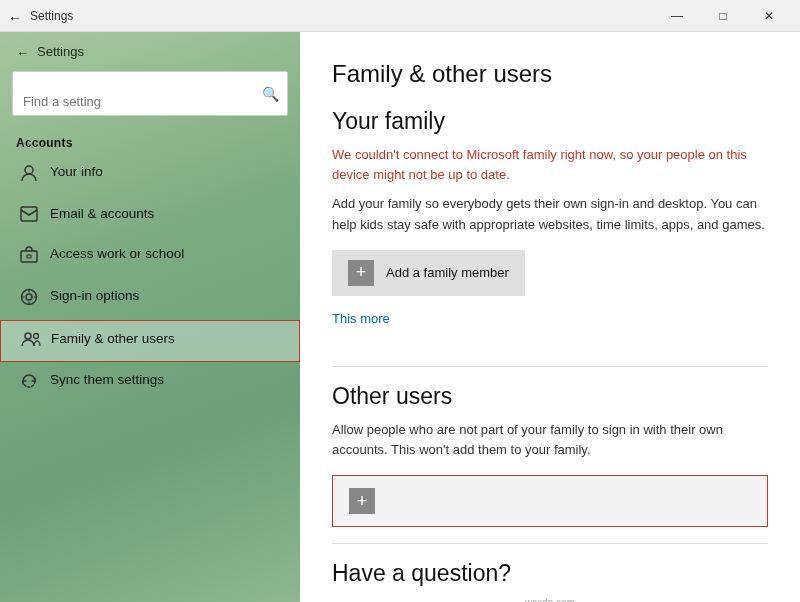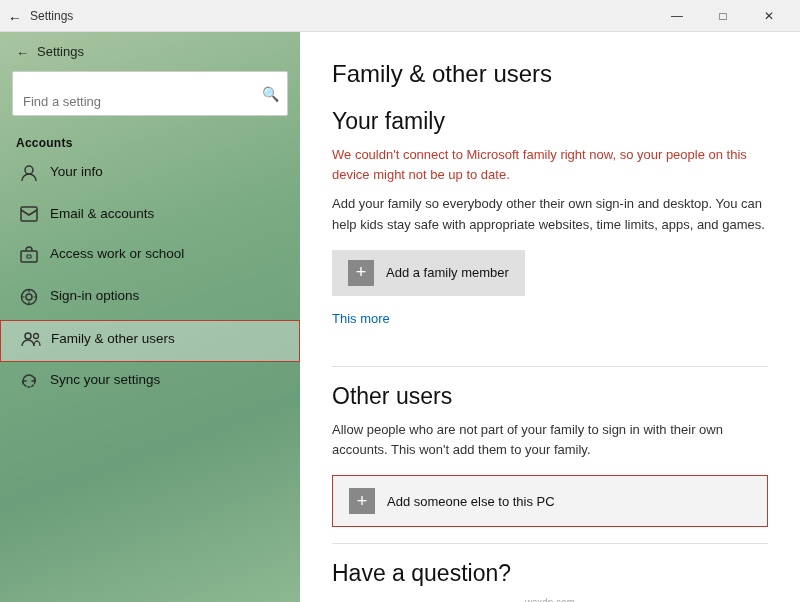--- a/index.html
+++ b/index.html
@@ -310,48 +310,47 @@
 
     <div class="sidebar-item">
       <span class="icon">
         <svg width="18" height="18" viewBox="0 0 18 18" fill="none">
           <path d="M15 9A6 6 0 103 9" stroke="#333" stroke-width="1.5" stroke-linecap="round"></path>
           <path d="M3 9a6 6 0 0012 0" stroke="#333" stroke-width="1.5" stroke-linecap="round" stroke-dasharray="2 2"></path>
           <path d="M15 6v3h-3" stroke="#333" stroke-width="1.5" stroke-linecap="round"></path>
           <path d="M3 12v-3h3" stroke="#333" stroke-width="1.5" stroke-linecap="round"></path>
         </svg>
       </span>
-      <span>Sync your settings</span>
+      <span>Sync them settings</span>
     </div>
   </div>
 
   <div class="content">
     <h1 class="content-title">Family &amp; other users</h1>
 
     
     <h2 class="section-title">Your family</h2>
     <p class="warning-text">We couldn't connect to Microsoft family right now, so your people on this device might not be up to date.</p>
-    <p class="desc-text">Add your family so everybody other their own sign-in and desktop. You can help kids stay safe with appropriate websites, time limits, apps, and games.</p>
+    <p class="desc-text">Add your family so everybody gets their own sign-in and desktop. You can help kids stay safe with appropriate websites, time limits, apps, and games.</p>
 
     <button class="add-btn">
       <span class="plus-box">+</span>
       <span>Add a family member</span>
     </button>
 
     <a class="learn-more" href="#">This more</a>
 
     <hr class="divider">
 
     
     <h2 class="section-title">Other users</h2>
     <p class="desc-text">Allow people who are not part of your family to sign in with their own accounts. This won't add them to your family.</p>
 
     <button class="add-btn-outlined">
       <span class="plus-box">+</span>
-      <span>Add someone else to this PC</span>
     </button>
 
     <hr class="divider">
 
     
     <h2 class="section-title">Have a question?</h2>
 
     <div class="watermark">wsxdn.com</div>
   </div>
 </div>

